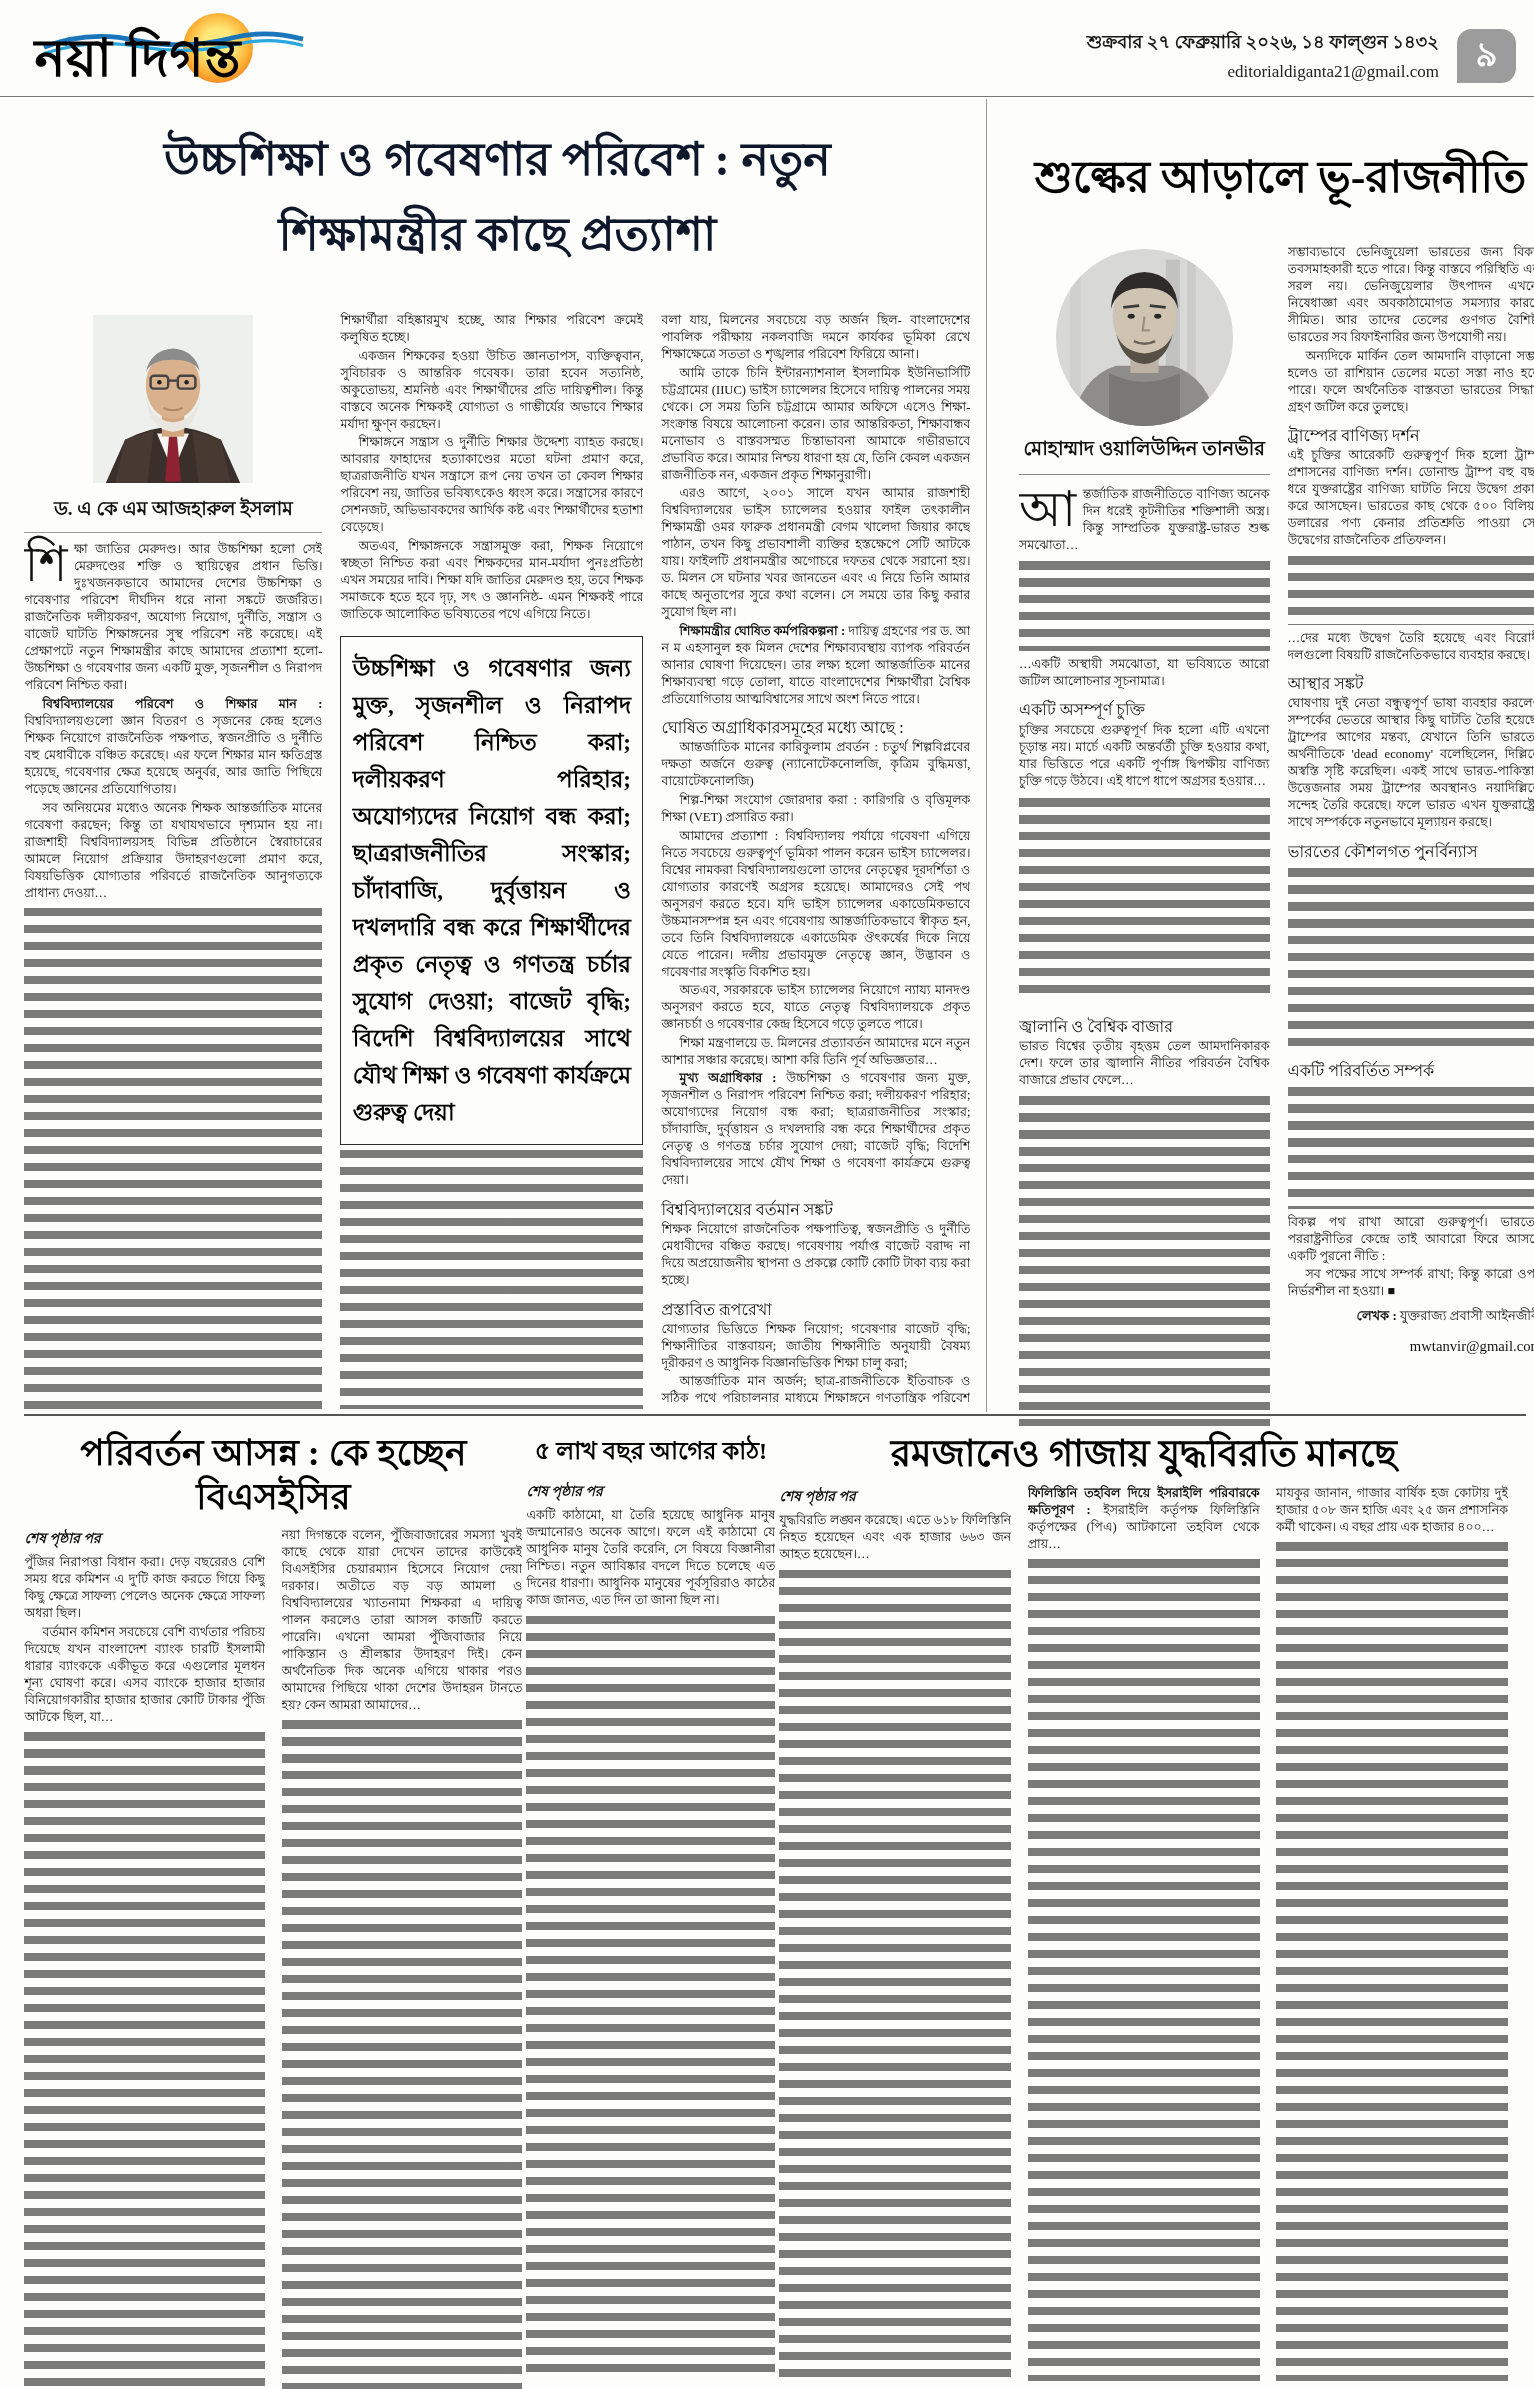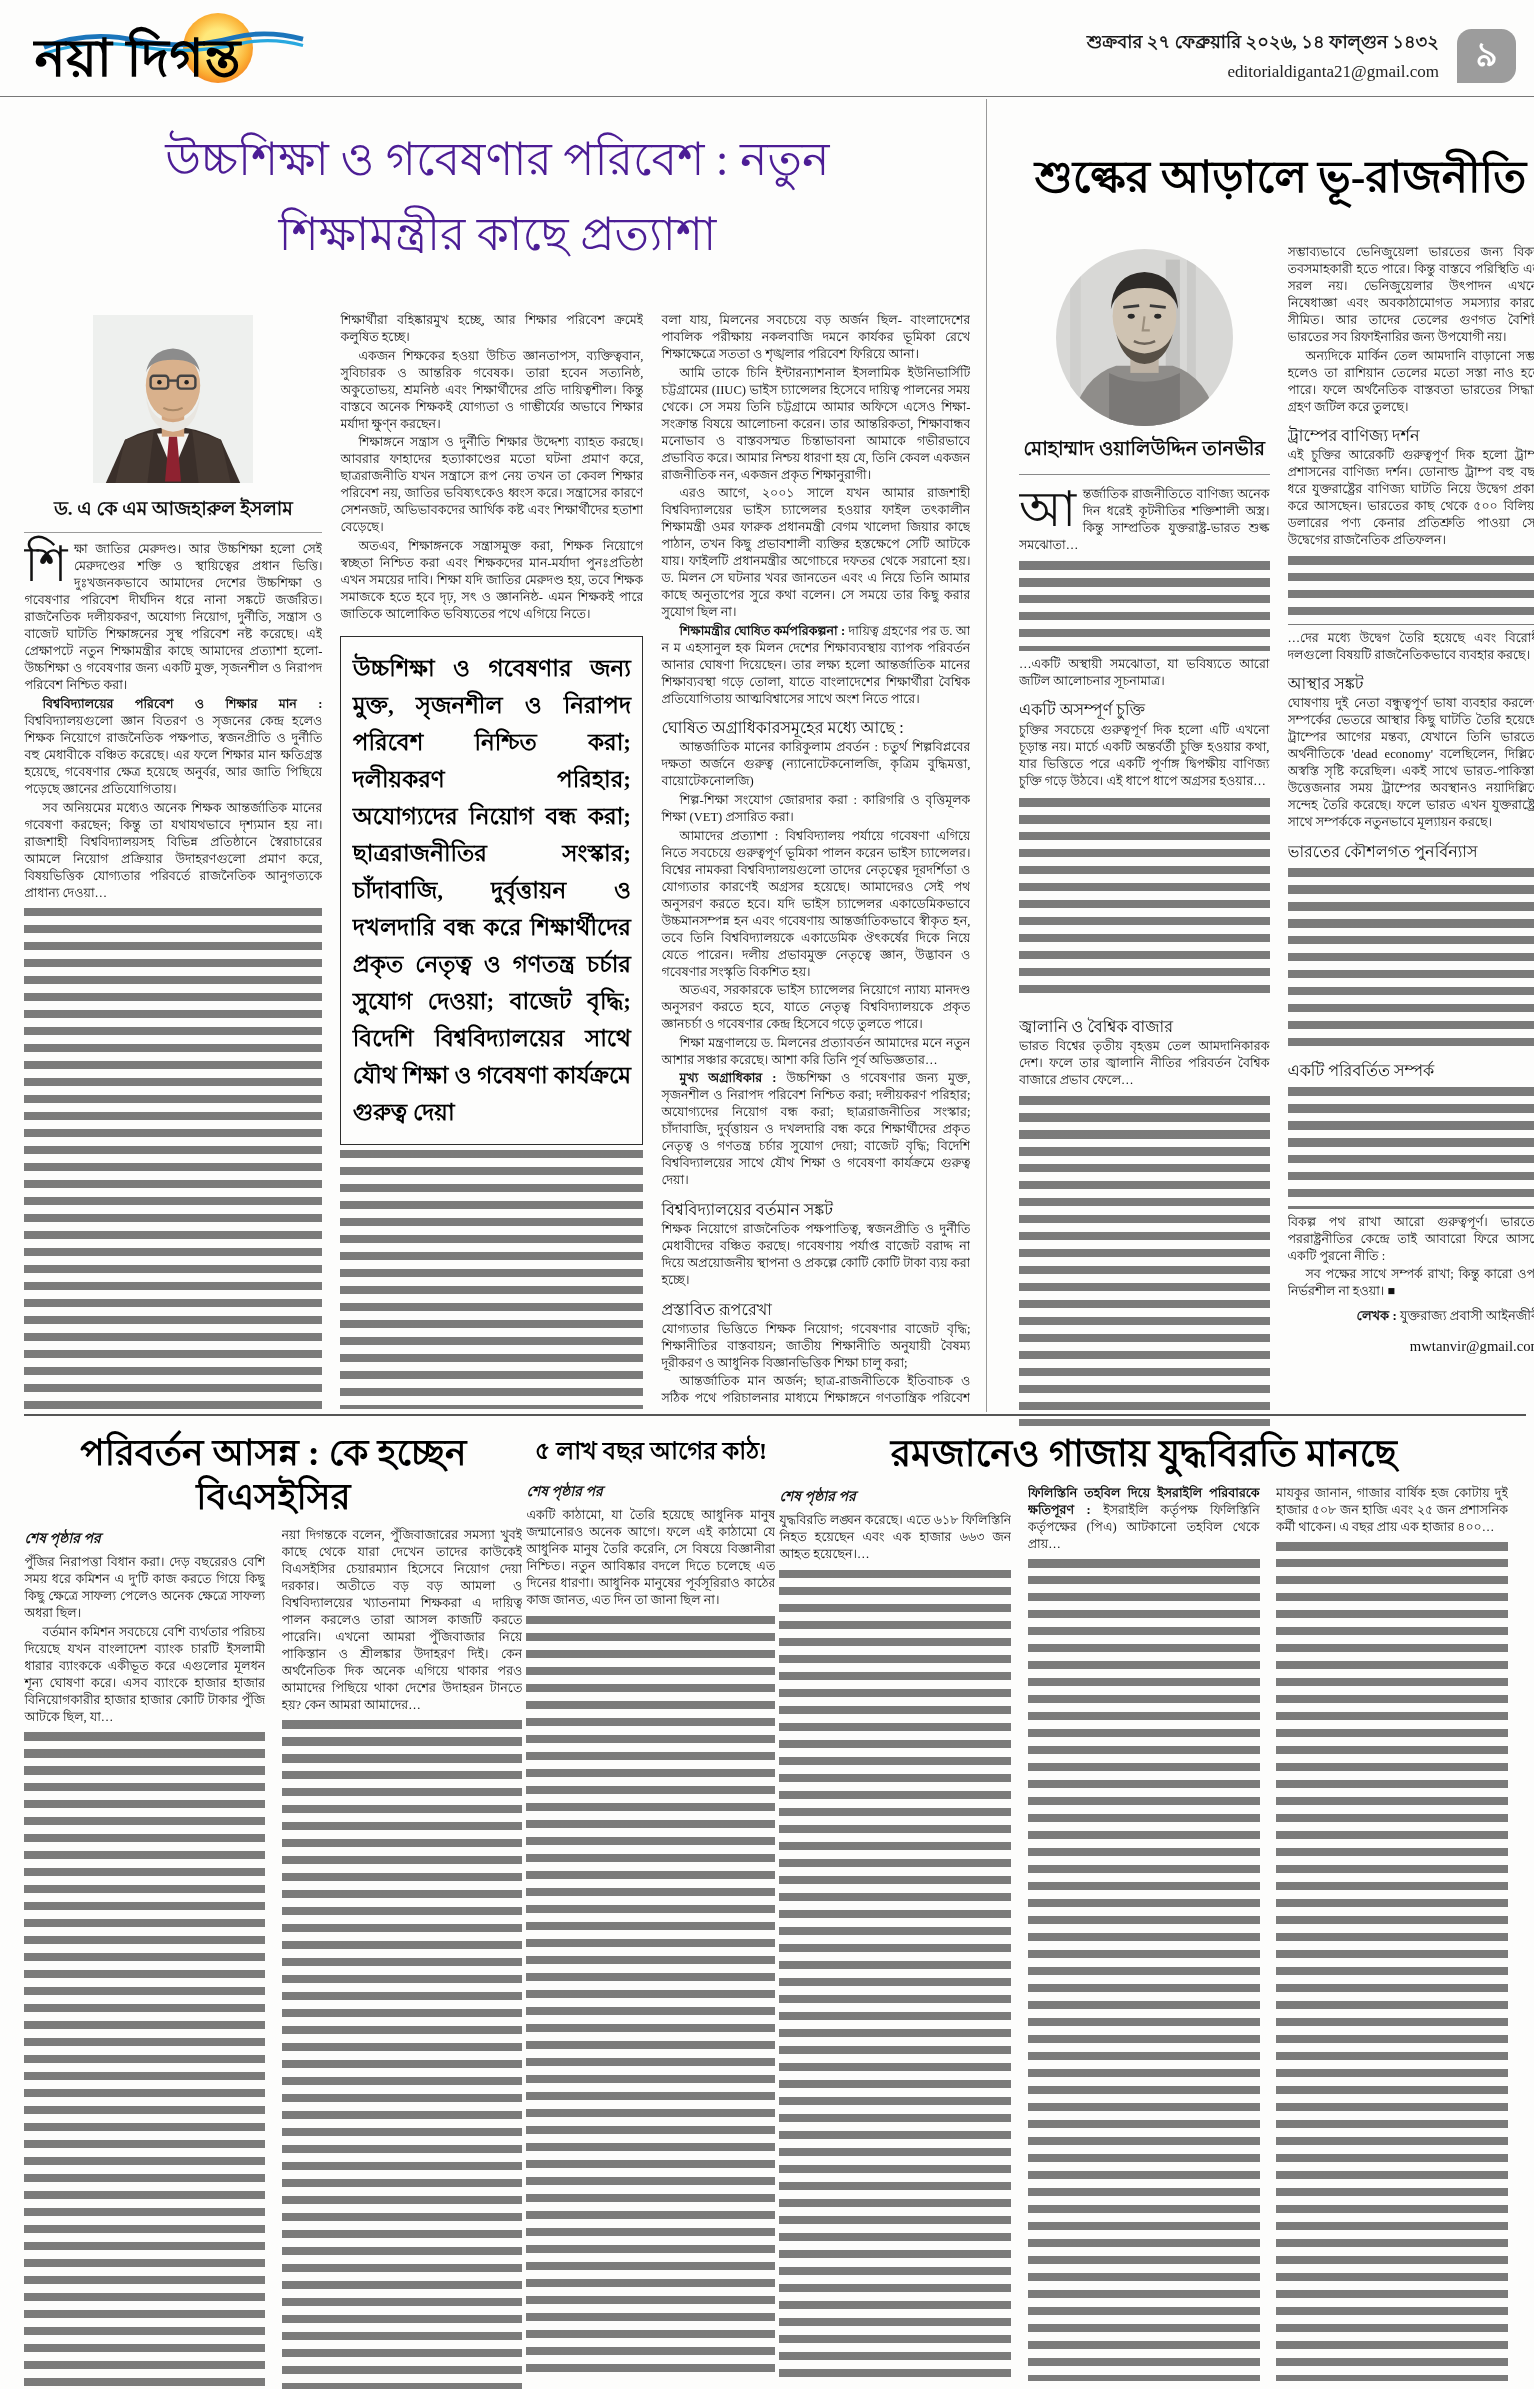--- a/index.html
+++ b/index.html
@@ -27,21 +27,21 @@
   .subhead{margin:9.8px 0 3.3px 0;font-size:16px;font-weight:400;line-height:17px;}
   .dropcap{float:left;font-size:49px;line-height:44px;padding:1.6px 6.5px 0 0;font-weight:400;}
   .greek{width:100%;opacity:.62;background:repeating-linear-gradient(to bottom,#2b2b2b 0 8.5px,transparent 8.5px 17px);}
   .greek-fill{flex:1 1 auto;min-height:21px;margin-top:4.9px;opacity:.62;
               background:repeating-linear-gradient(to bottom,#2b2b2b 0 8.5px,transparent 8.5px 17px);}
   .author-note{margin-top:4.9px;font-size:13px;line-height:18px;text-align:right;}
   .author-note .lead{font-weight:700;}
   .note-email{font-size:14.7px;text-align:right;font-family:"Liberation Serif",serif;}
   
   .edu{position:absolute;left:24.4px;top:99px;width:946px;height:1313px;}
-  .edu-headline{margin-top:23px;text-align:center;font-weight:400;color:#4c1d95;}
+  .edu-headline{margin-top:23px;text-align:center;font-weight:700;color:#0f172a;}
   .edu-headline .l1,.edu-headline .l2{display:block;font-size:46px;line-height:75px;}
   .edu-cols{position:absolute;left:0;top:213px;width:946px;height:1097px;display:flex;gap:18px;}
   .edu-c1{width:298px;height:100%;}
   .edu-c2{width:303px;height:100%;}
   .edu-c3{width:309px;height:100%;}
   .photo-wrap{width:160px;margin:3.3px auto 4.9px auto;}
   .byline{margin:1.6px 0 8.1px 0;text-align:center;font-size:19px;font-weight:700;
           padding-bottom:6.5px;border-bottom:1.6px solid #9a9a9a;}
   .quote-box{margin-top:11.4px;border:1.6px solid #2d2d2d;padding:13px 11.4px;font-size:23px;
              line-height:37px;font-weight:700;text-align:justify;color:#000;}

